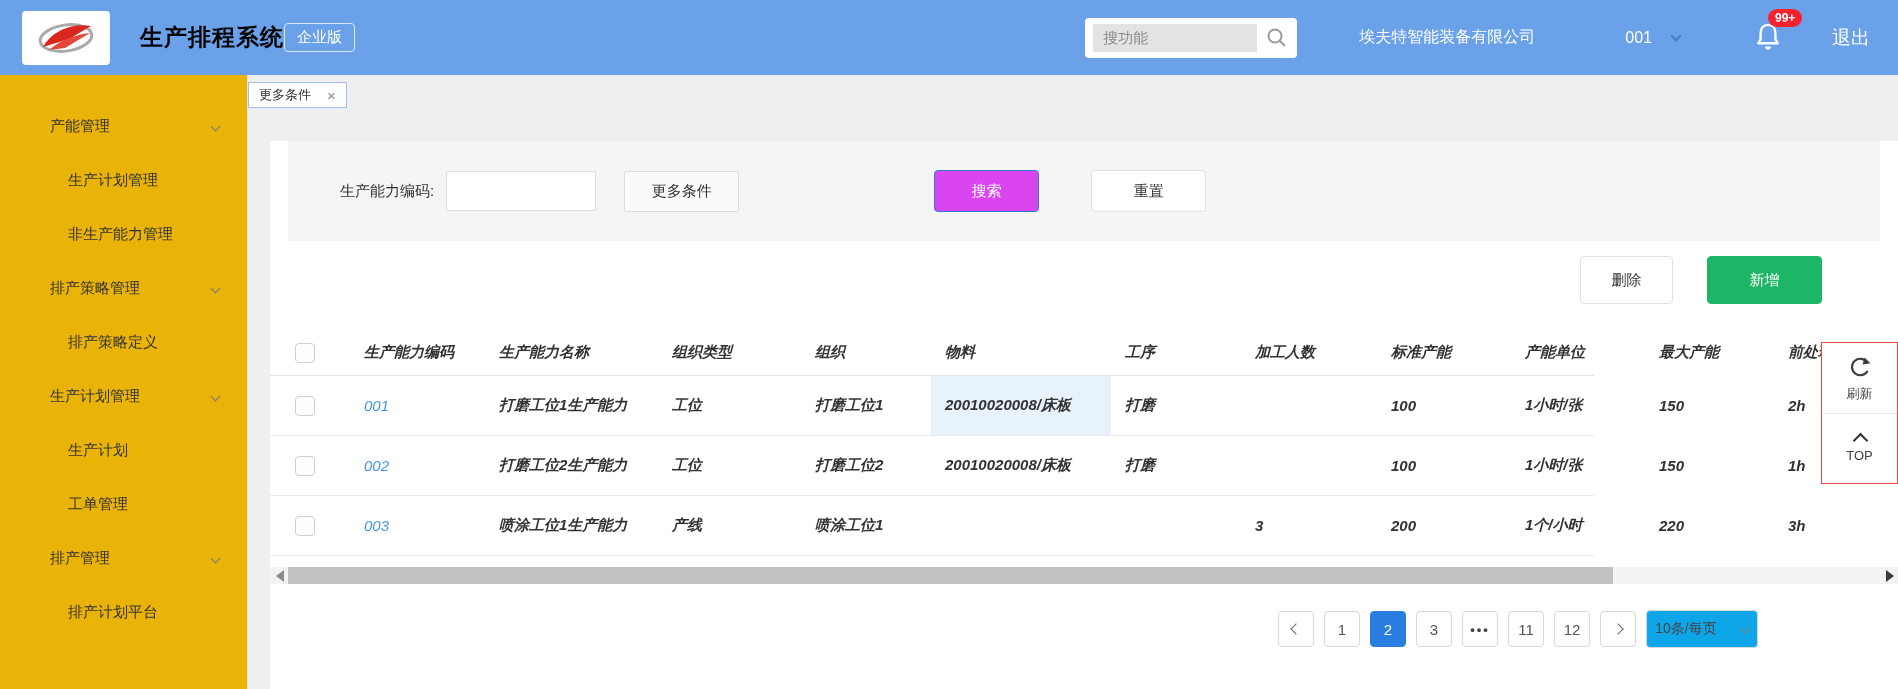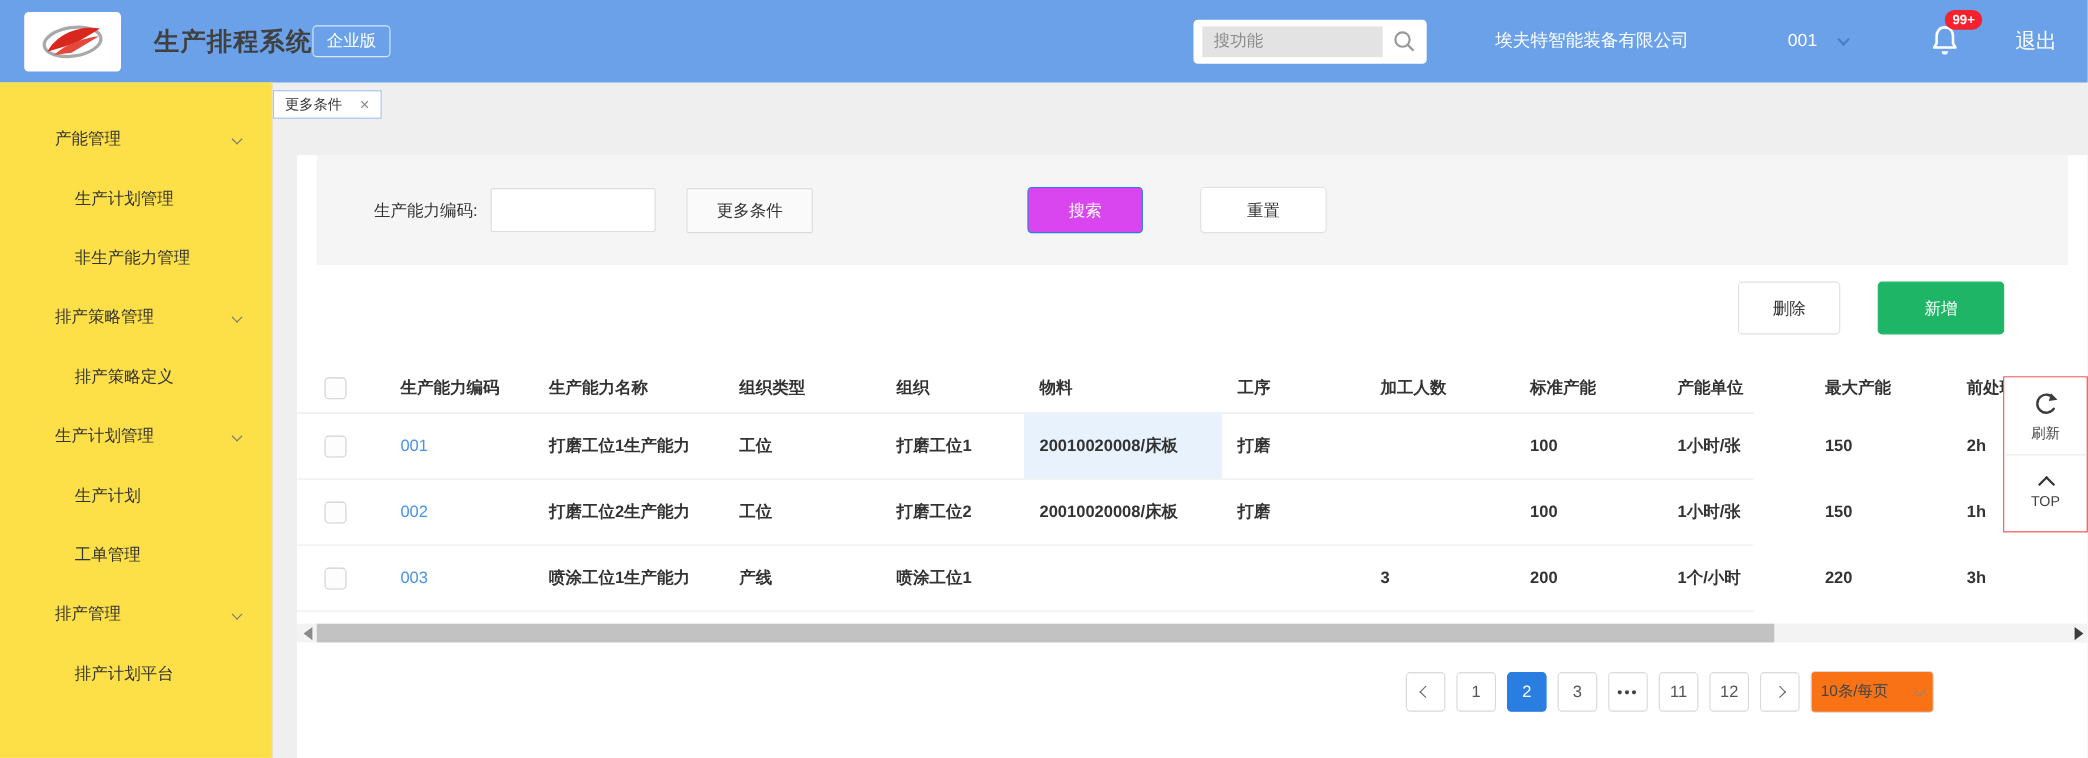--- a/index.html
+++ b/index.html
@@ -3,21 +3,21 @@
 <meta charset="utf-8">
 <style>
   * { margin:0; padding:0; box-sizing:border-box; }
   html,body { width:1898px; height:689px; overflow:hidden;
     font-family:"Liberation Sans","DejaVu Sans",sans-serif; background:#EFEFEF; color:#333; }
 
   
   .hdr { height:75px; background:#6AA1E8; display:flex; align-items:center; }
   .logo-box { margin-left:22px; width:88px; height:54px; background:#fff; border-radius:4px;
     display:flex; align-items:center; justify-content:center; flex:none; }
-  .app-title { margin-left:30px; font-size:23px; font-weight:bold; color:#404040; letter-spacing:1px; }
+  .app-title { margin-left:30px; font-size:23px; font-weight:bold; color:#000000; letter-spacing:1px; }
   .edition-badge { border:1px solid #d9e7fa; color:#fff; border-radius:4px;
     padding:4px 12px; font-size:15px; }
   .hdr-search { margin-left:auto; width:212px; height:40px; background:#fff; border-radius:4px;
     display:flex; align-items:center; padding:0 8px; }
   .hdr-search input { flex:1; height:28px; border:none; outline:none; background:#e3e3e3;
     padding:0 10px; font-size:15px; color:#555; font-family:Liberation Sans, sans-serif; min-width:0; }
   .hdr-search input::placeholder { color:#8c8c8c; }
   .hdr-search .mag { margin-left:8px; flex:none; }
   .company { margin-left:62px; color:#fff; font-size:16px; }
   .user { margin-left:90px; display:flex; align-items:center; color:#fff; font-size:16px; }
@@ -27,21 +27,21 @@
   .chev.left { transform:rotate(135deg); }
   .chev.right { transform:rotate(-45deg); }
   .user .chev { margin-left:20px; margin-top:-3px; }
   .bell-wrap { margin-left:72px; position:relative; width:32px; height:34px; }
   .notif-badge { position:absolute; top:-12px; left:16px; background:#F5222D; color:#fff;
     font-size:12px; font-weight:bold; border-radius:10px; padding:2px 7px; white-space:nowrap; }
   .logout { margin-left:48px; margin-right:28px; color:#fff; font-size:19px; cursor:pointer; }
 
   
   .shell { display:flex; height:614px; }
-  .sidebar { width:248px; background:#fde047; border-right:1px solid #e2e2e2; padding-top:24px; flex:none; }
+  .sidebar { width:248px; background:#eab308; border-right:1px solid #e2e2e2; padding-top:24px; flex:none; }
   .side-item { height:54px; display:flex; align-items:center; position:relative; font-size:15px;
     color:#333; cursor:pointer; }
   .side-item.group { padding-left:50px; }
   .side-item.child { padding-left:68px; }
   .side-item .chev { position:absolute; right:28px; width:7px; height:7px;
     border-color:#777; border-width:1.5px; border-style:none solid solid none; }
 
   .main { flex:1; position:relative; overflow:hidden; }
   .tabrow { height:48px; padding-top:7px; }
   .tab { display:inline-flex; align-items:center; height:26px; padding:0 10px; background:#fff;
@@ -62,21 +62,21 @@
     border-radius:2px; }
   .search-btn { margin-left:195px; width:105px; height:42px; background:#d946ef; border-color:#2A7DE1;
     color:#fff; }
   .reset-btn { margin-left:52px; width:115px; height:42px; }
 
   .toolbar { display:flex; justify-content:flex-end; margin-top:15px; padding-right:76px; gap:34px; }
   .del-btn { width:93px; height:48px; }
   .add-btn { width:115px; height:48px; background:#1FB567; border-color:#1FB567; color:#fff; }
 
   
-  .tbl { margin-top:26px; width:1324px; }
+  .tbl { margin-top:26px; width:1324px;font-style:italic; }
   .trow { display:grid; grid-template-columns:80px 135px 173px 143px 130px 180px 130px 136px 134px 134px 129px 124px; }
   .trow > div { display:flex; align-items:center; padding-left:14px; font-size:15px;
     overflow:hidden; white-space:nowrap; }
   .thead { height:46px; border-bottom:1px solid #e6e6e6; }
   .thead > div { font-weight:bold; color:#333; }
   .tbody-row { height:60px; border-bottom:1px solid #ebebeb; }
   .tbody-row > div { font-weight:600; color:#333; }
   .cell-check { padding-left:25px !important; }
   .checkbox { width:20px; height:20px; border:1px solid #cfcfcf; border-radius:4px;
     background:#fdfdfd; cursor:pointer; }
@@ -94,21 +94,21 @@
     border-left:8px solid #3c3c3c; margin:0 4px; cursor:pointer; }
 
   
   .pagination { margin-top:26px; display:flex; justify-content:flex-end; align-items:center;
     padding-right:140px; gap:10px; }
   .pg { width:36px; height:36px; border:1px solid #d9d9d9; border-radius:4px; background:#fff;
     display:flex; align-items:center; justify-content:center; font-size:15px; color:#555; cursor:pointer; }
   .pg.active { background:#2A7DE1; border-color:#2A7DE1; color:#fff; }
   .pg .chev { border-color:#666; border-width:1.5px; }
   .pg.dots { letter-spacing:2px; font-weight:bold; color:#444; font-size:13px; }
-  .size-select { width:112px; height:38px; border:1px solid #d9d9d9; border-radius:4px; background:#f97316;
+  .size-select { width:112px; height:38px; border:1px solid #d9d9d9; border-radius:4px; background:#0ea5e9;
     display:flex; align-items:center; justify-content:center; gap:24px; font-size:14px; color:#444;
     cursor:pointer; }
   .size-select .chev { border-color:#888; border-width:1.5px; margin-top:-3px; }
 
   
   .float-panel { position:fixed; right:0; top:342px; width:77px; background:#fff;
     border:1px solid #ef4444; z-index:10; }
   .float-cell { height:70px; display:flex; flex-direction:column; align-items:center;
     justify-content:center; gap:5px; font-size:13px; color:#444; cursor:pointer; }
   .float-cell + .float-cell { border-top:1px solid #e8e8e8; }

